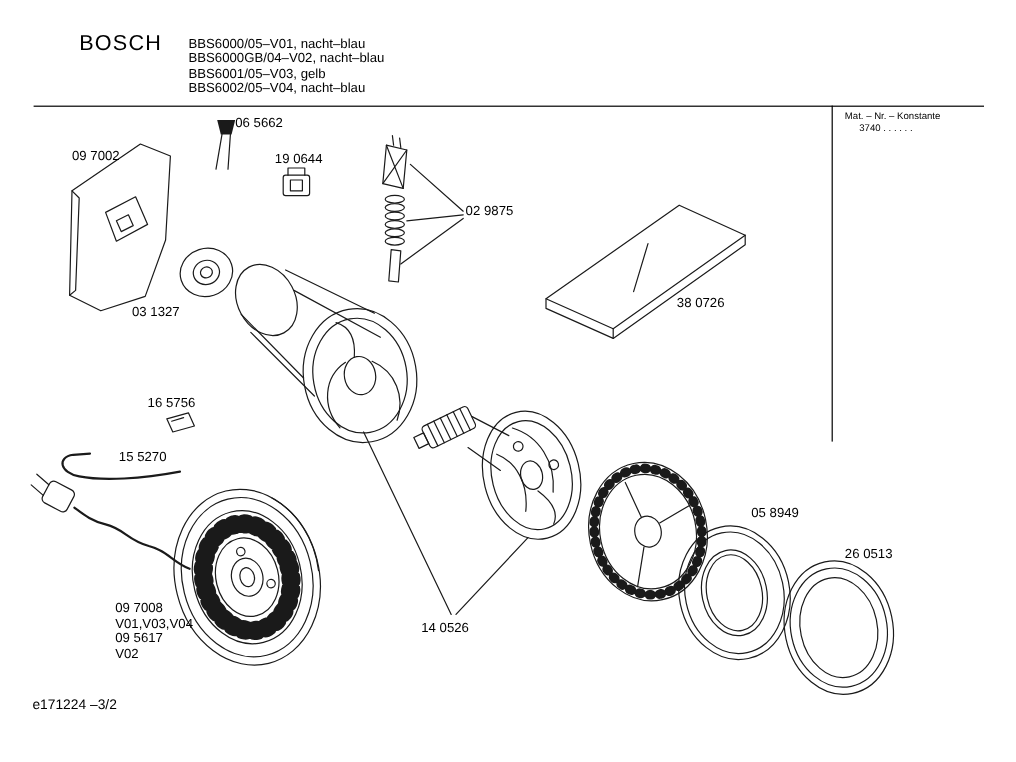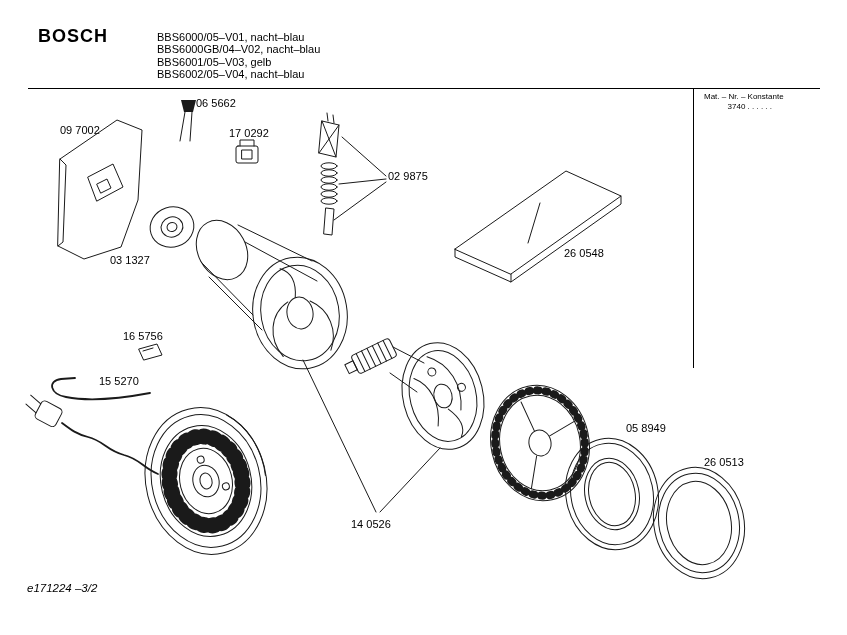--- a/index.html
+++ b/index.html
@@ -1,29 +1,29 @@
 <!DOCTYPE html>
 <html><head>
 <meta charset="utf-8">
 <style>
   html,body { margin:0; padding:0; background:#fff; }
   .page {
     position:relative; width:847px; height:635px; background:#ffffff;
     font-family:"Liberation Sans", sans-serif; color:#000; overflow:hidden;
   }
   .abs { position:absolute; }
-  .brand { font-size:18px; font-weight:bold; letter-spacing:1px; }
+  .brand { font-size:18px; font-weight:normal; letter-spacing:1px;margin-left:28px; }
   .models div { font-size:11px; line-height:12.4px; white-space:nowrap; }
   .dept div { font-size:11.5px; line-height:12.5px; white-space:nowrap; }
   .hline { left:28px; top:88px; width:792px; height:0; border-top:1px solid #000; }
   .vline { left:693px; top:88px; width:0; height:280px; border-left:1px solid #000; }
   .mat div { font-size:8px; line-height:9.5px; white-space:nowrap; }
-  .mat .mat2 { padding-left:12px;text-align:center; }
+  .mat .mat2 { padding-left:12px; }
   .lbl { position:absolute; font-size:11px; line-height:12.6px; white-space:nowrap; }
-  .footer { font-size:11.5px;font-style:italic; }
+  .footer { font-size:11.5px; }
   .art { position:absolute; left:0; top:0; width:847px; height:635px; }
   .ln * { stroke:#1a1a1a; fill:none; stroke-width:1; stroke-linecap:round; stroke-linejoin:round; }
   .ln .fill { fill:#1a1a1a; stroke:none; }
   .ln .t2 { stroke-width:1.8; }
   .ln .reel-spokes { stroke-width:16; stroke-dasharray:2 7.5; }
   .ln .disc-ticks { stroke-width:8; stroke-dasharray:1.5 7; }
 </style>
 </head>
 <body>
 
@@ -187,26 +187,32 @@
   <div class="abs hline"></div>
   <div class="abs vline"></div>
 
   <div class="abs mat" style="left:704px;top:92px">
     <div>Mat. – Nr. – Konstante</div>
     <div class="mat2">3740 . . . . . .</div>
   </div>
 
   <div class="lbl" style="left:60px;top:124px">09 7002</div>
   <div class="lbl" style="left:196px;top:97px">06 5662</div>
-  <div class="lbl" style="left:229px;top:127px">17 0292</div>
+  <div class="lbl" style="left:229px;top:127px">19 0644</div>
   <div class="lbl" style="left:388px;top:170px">02 9875</div>
-  <div class="lbl" style="left:564px;top:247px">26 0548</div>
+  <div class="lbl" style="left:564px;top:247px">38 0726</div>
   <div class="lbl" style="left:110px;top:254px">03 1327</div>
   <div class="lbl" style="left:123px;top:330px">16 5756</div>
   <div class="lbl" style="left:99px;top:375px">15 5270</div>
   <div class="lbl" style="left:351px;top:518px">14 0526</div>
   <div class="lbl" style="left:626px;top:422px">05 8949</div>
   <div class="lbl" style="left:704px;top:456px">26 0513</div>
 
+  <div class="lbl" style="left:96px;top:501px">
+    <div>09 7008</div>
+    <div>V01,V03,V04</div>
+    <div>09 5617</div>
+    <div>V02</div>
+  </div>
 
   <div class="lbl footer" style="left:27px;top:582px">e171224 –3/2</div>
 
 </div>
 
 </body></html>

